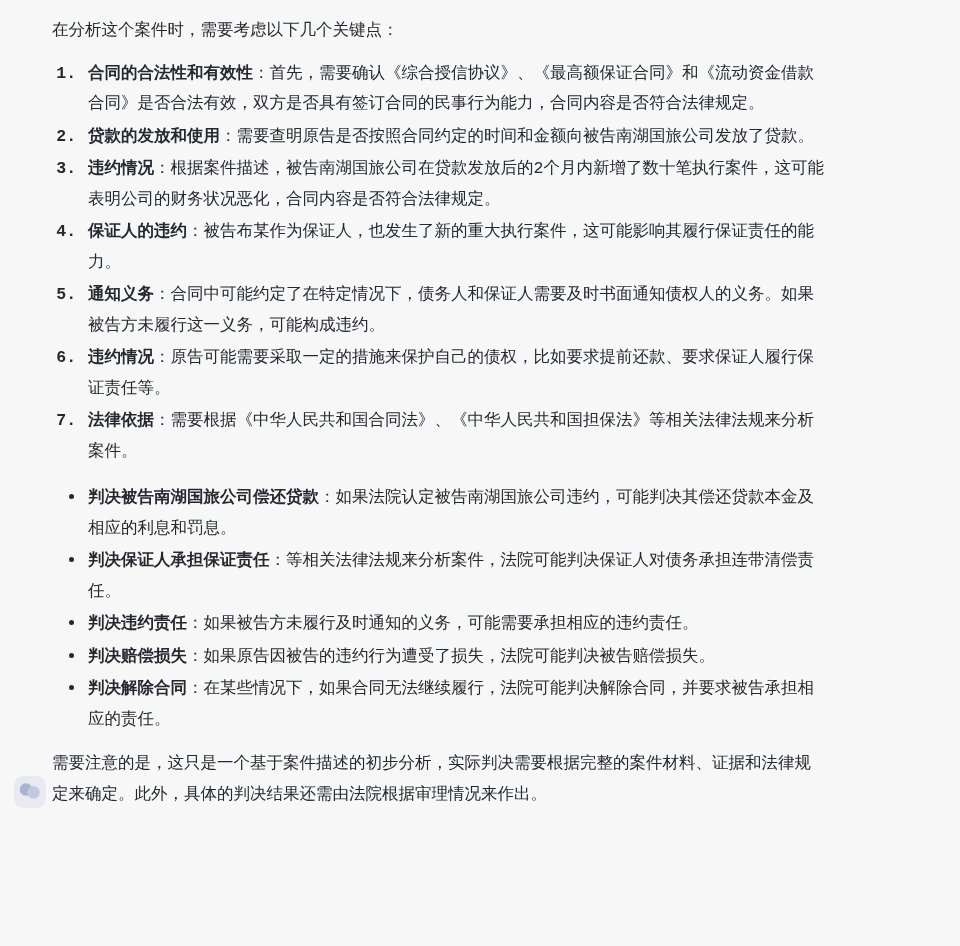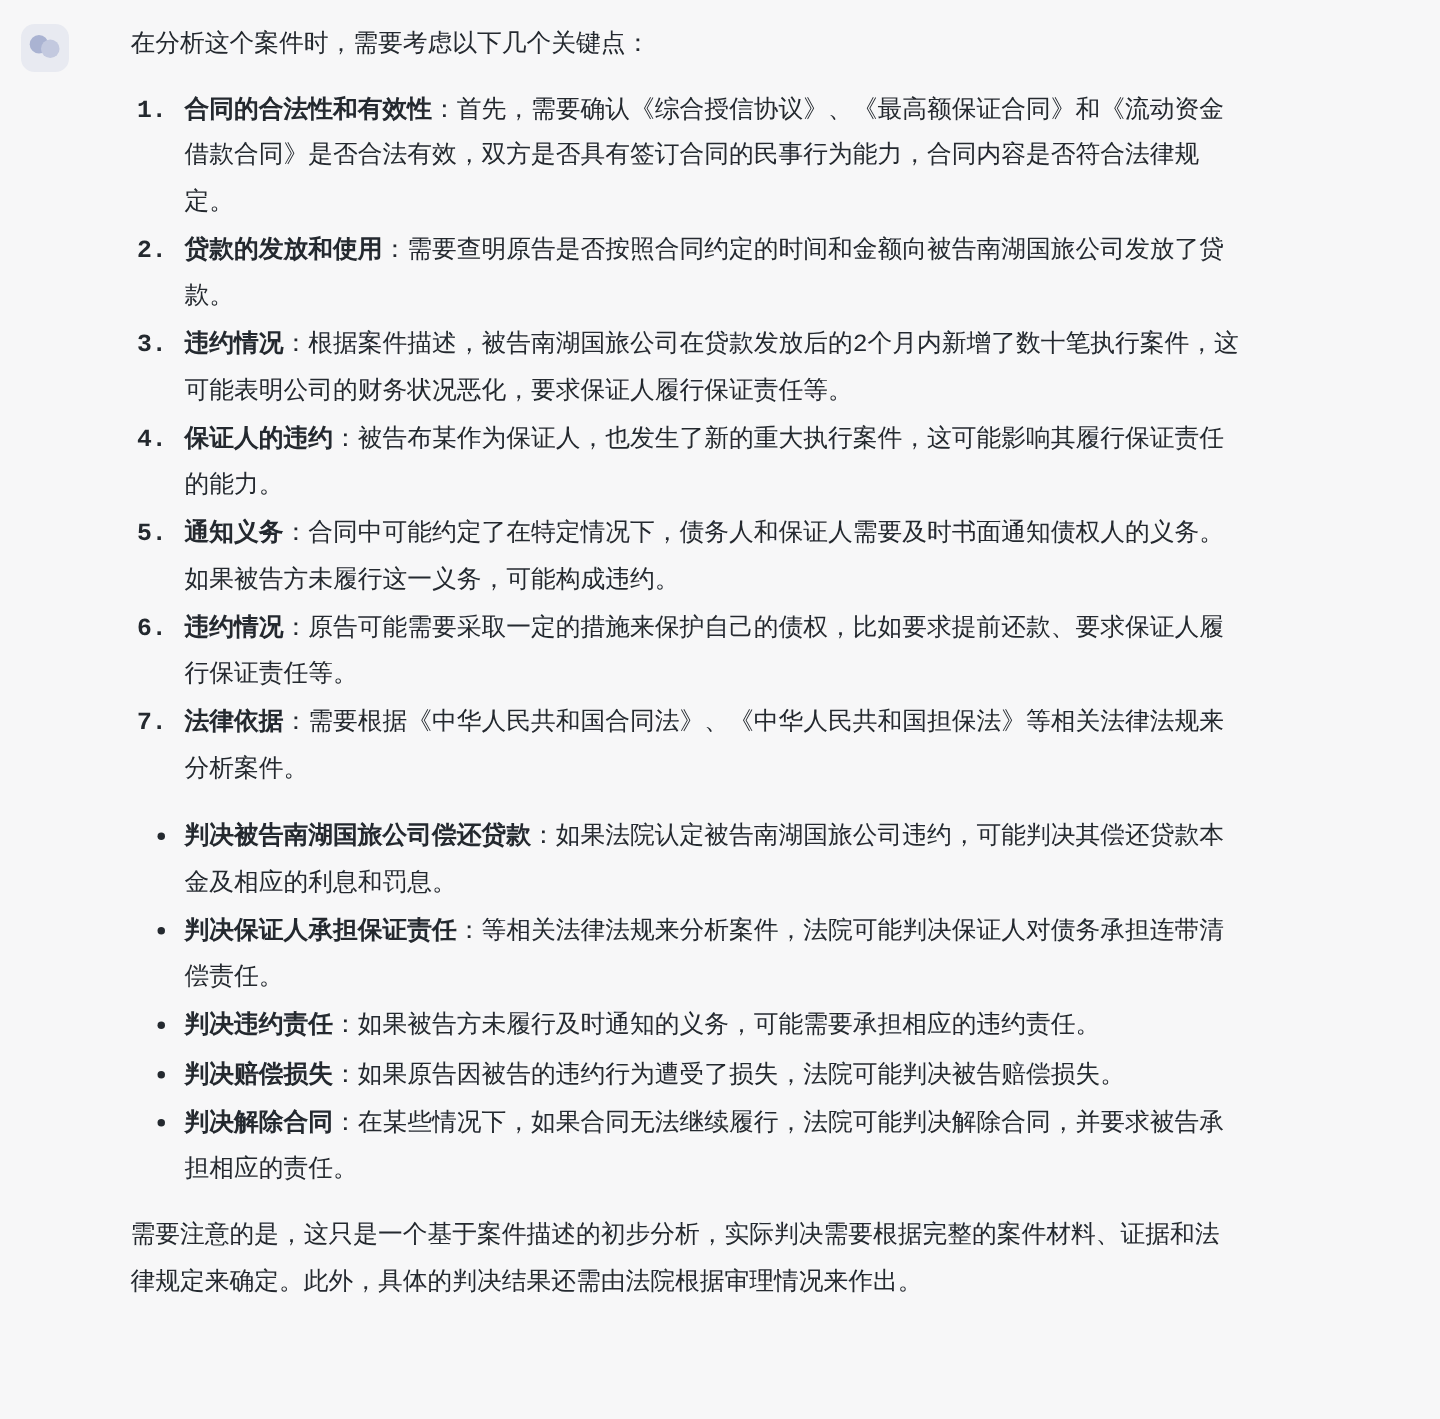--- a/index.html
+++ b/index.html
@@ -9,25 +9,24 @@
   body {
     width: 960px;
     height: 946px;
     background: #f7f7f8;
     font-family: "Liberation Sans", sans-serif;
     color: #1f2328;
     overflow: hidden;
   }
   .chat-message {
     display: flex;
-    align-items: flex-start;
+    align-items: flex-end;
     width: 856px;
     box-sizing: border-box;
     padding: 14px 24px 10px 8px;
-    gap: 35px;
   }
   .avatar-wrap {
     flex: 0 0 auto;
     width: 44px;
     display: flex;
     justify-content: center;
     padding-top: 2px;
   }
   .avatar {
     width: 32px;
@@ -100,21 +99,21 @@
     <p class="para">在分析这个案件时，需要考虑以下几个关键点：</p>
 
     <ol class="num-list">
       <li>
         <span class="li-title">合同的合法性和有效性</span><span class="li-text">：首先，需要确认《综合授信协议》、《最高额保证合同》和《流动资金借款合同》是否合法有效，双方是否具有签订合同的民事行为能力，合同内容是否符合法律规定。</span>
       </li>
       <li>
         <span class="li-title">贷款的发放和使用</span><span class="li-text">：需要查明原告是否按照合同约定的时间和金额向被告南湖国旅公司发放了贷款。</span>
       </li>
       <li>
-        <span class="li-title">违约情况</span><span class="li-text">：根据案件描述，被告南湖国旅公司在贷款发放后的2个月内新增了数十笔执行案件，这可能表明公司的财务状况恶化，要求保证人履行保证责任等。</span>
+        <span class="li-title">违约情况</span><span class="li-text">：根据案件描述，被告南湖国旅公司在贷款发放后的2个月内新增了数十笔执行案件，这可能表明公司的财务状况恶化，合同内容是否符合法律规定。</span>
       </li>
       <li>
         <span class="li-title">保证人的违约</span><span class="li-text">：被告布某作为保证人，也发生了新的重大执行案件，这可能影响其履行保证责任的能力。</span>
       </li>
       <li>
         <span class="li-title">通知义务</span><span class="li-text">：合同中可能约定了在特定情况下，债务人和保证人需要及时书面通知债权人的义务。如果被告方未履行这一义务，可能构成违约。</span>
       </li>
       <li>
         <span class="li-title">违约情况</span><span class="li-text">：原告可能需要采取一定的措施来保护自己的债权，比如要求提前还款、要求保证人履行保证责任等。</span>
       </li>

